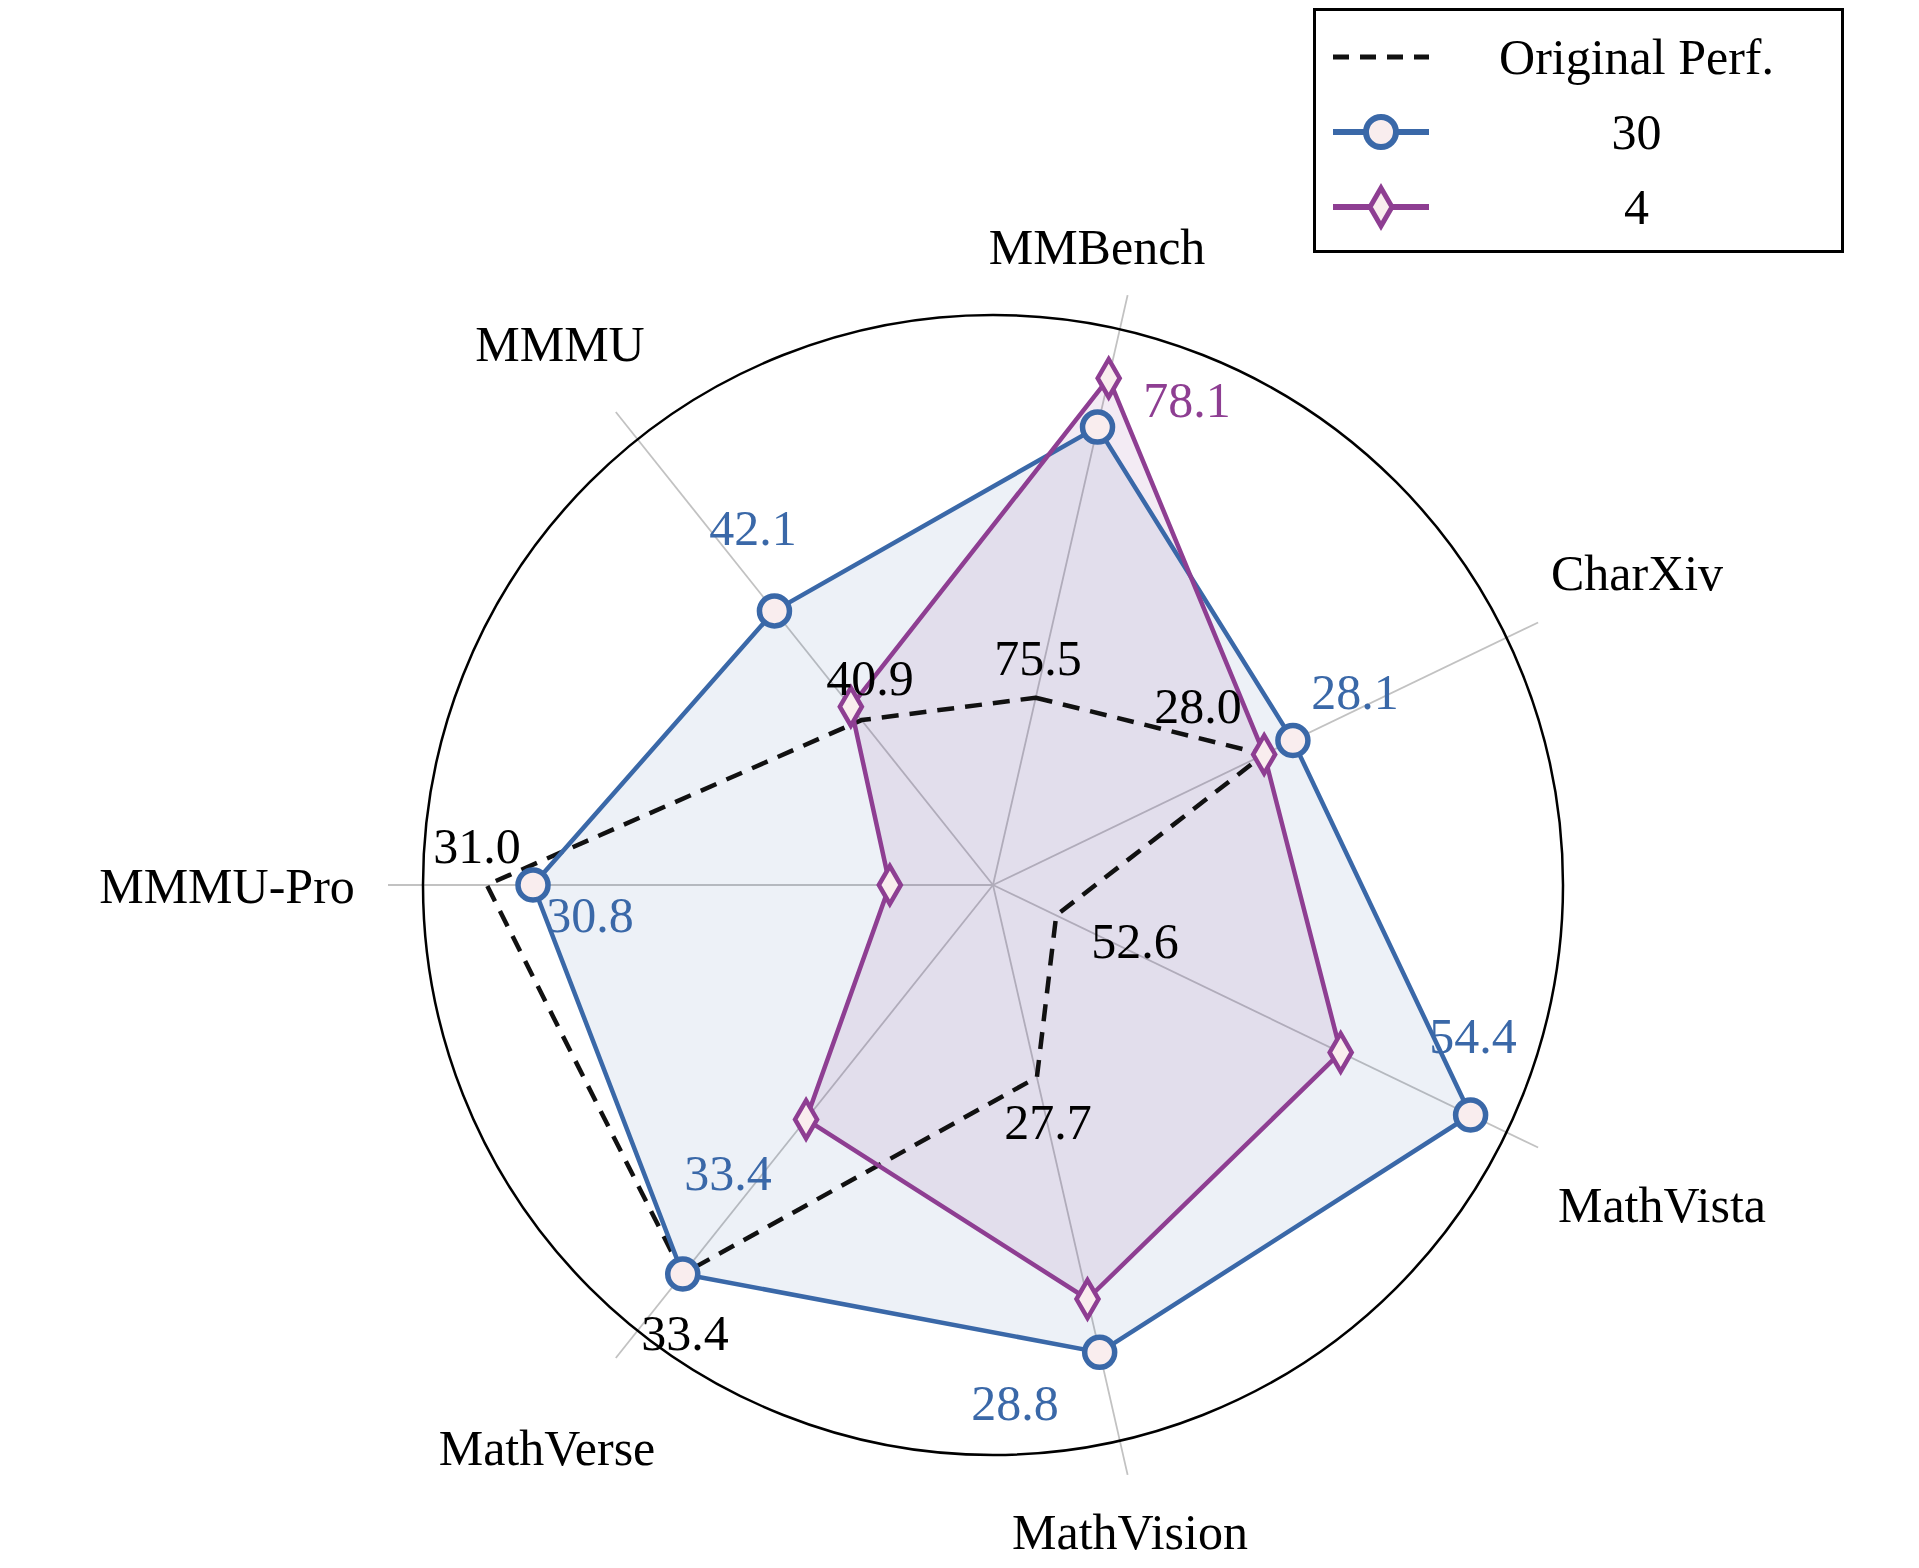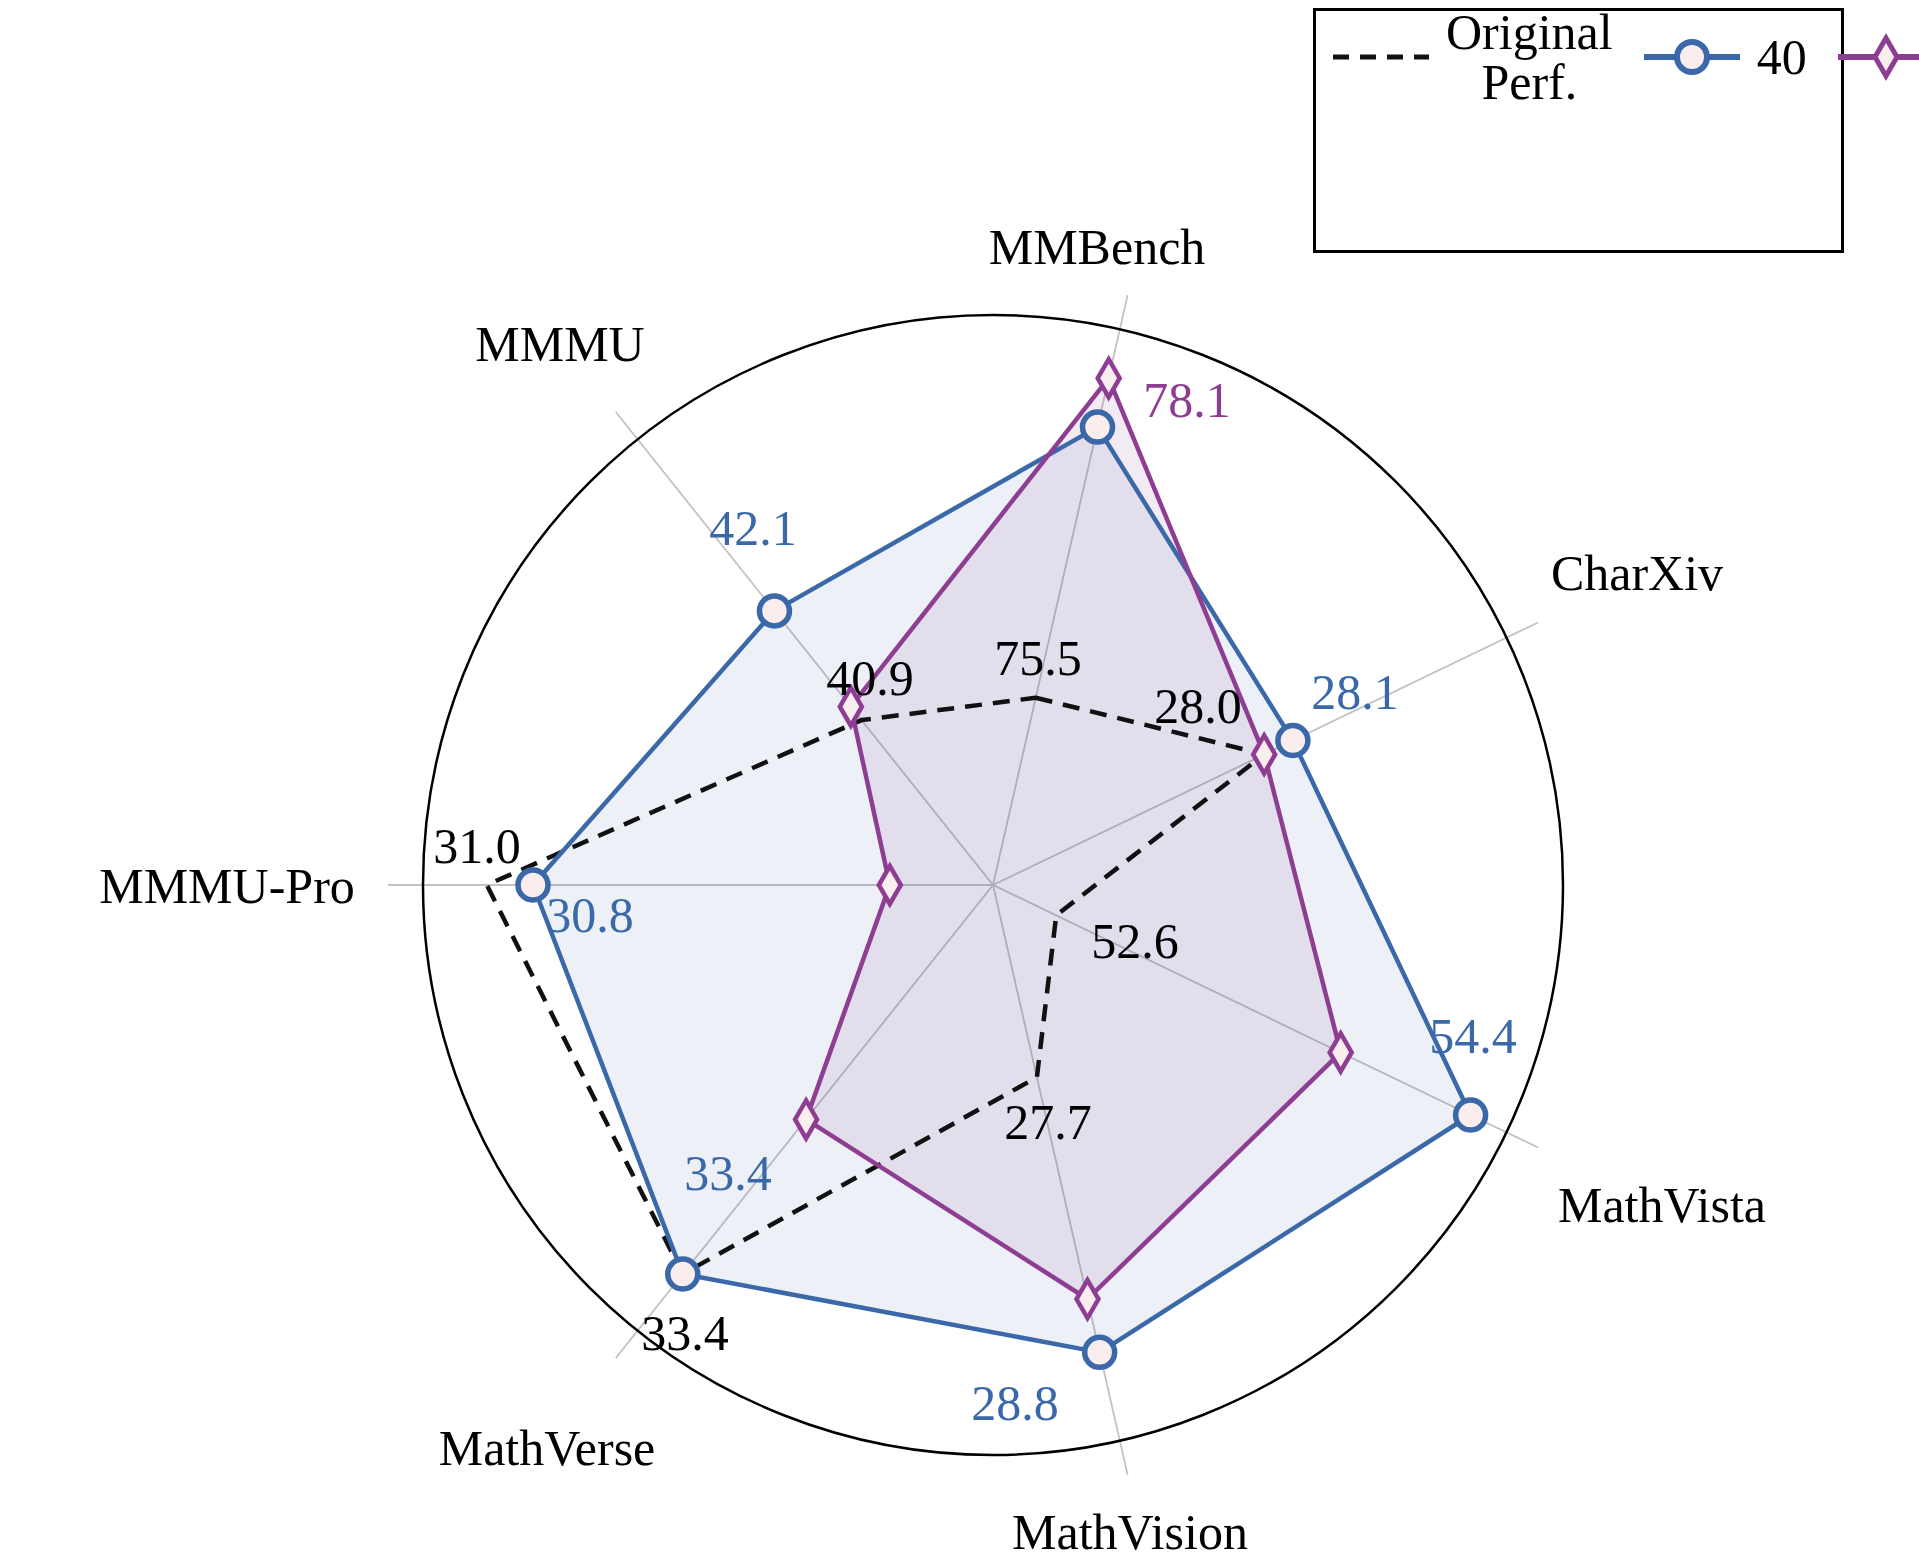--- a/index.html
+++ b/index.html
@@ -10,21 +10,21 @@
     font-family:"Liberation Serif","DejaVu Serif",serif;
     overflow:hidden;
   }
   .fig svg.chart{position:absolute;left:0;top:0;}
   .legend{
     position:absolute;
     left:1313px;top:8px;width:531px;height:245px;
     border:3px solid #000;background:#ffffff;
     box-sizing:border-box;
     padding-top:8px;
-    display:flex;flex-direction:row;
+    display:flex;flex-direction:column;
   }
   .legend-row{
     height:75px;display:flex;align-items:center;
   }
   .legend-sample{
     width:130px;display:flex;justify-content:center;align-items:center;flex:none;
   }
   .legend-label{
     flex:1;text-align:center;
     font-size:50px;color:#000;line-height:1;
@@ -97,21 +97,21 @@
       </div>
       <div class="legend-label">Original Perf.</div>
     </div>
     <div class="legend-row">
       <div class="legend-sample">
         <svg width="100" height="46">
           <line class="sample-line" x1="2" y1="23" x2="98" y2="23" stroke="#3A68A8" stroke-width="6"></line>
           <circle cx="50" cy="23" r="15" fill="#F9EDEE" stroke="#3A68A8" stroke-width="6"></circle>
         </svg>
       </div>
-      <div class="legend-label">40</div>
+      <div class="legend-label">30</div>
     </div>
     <div class="legend-row">
       <div class="legend-sample">
         <svg width="100" height="50">
           <line class="sample-line" x1="2" y1="25" x2="98" y2="25" stroke="#8E3E92" stroke-width="6"></line>
           <polygon points="50,6 61,25 50,44 39,25" fill="#F9EDEE" stroke="#8E3E92" stroke-width="5"></polygon>
         </svg>
       </div>
       <div class="legend-label">4</div>
     </div>

